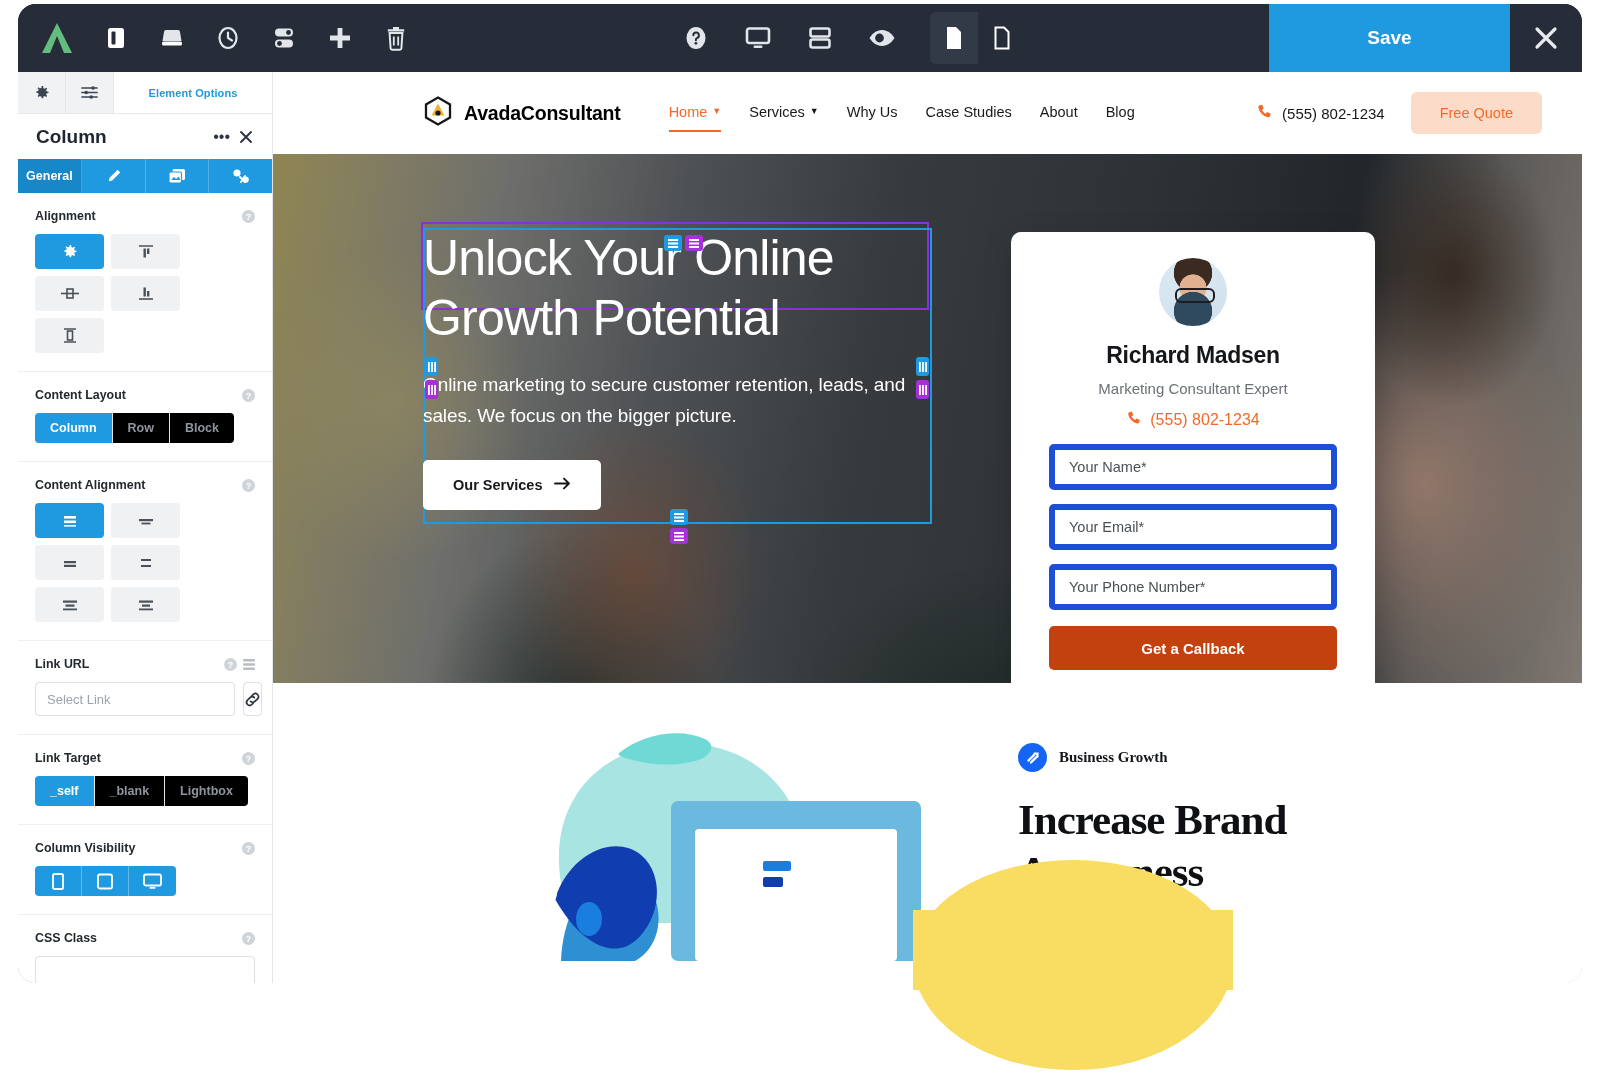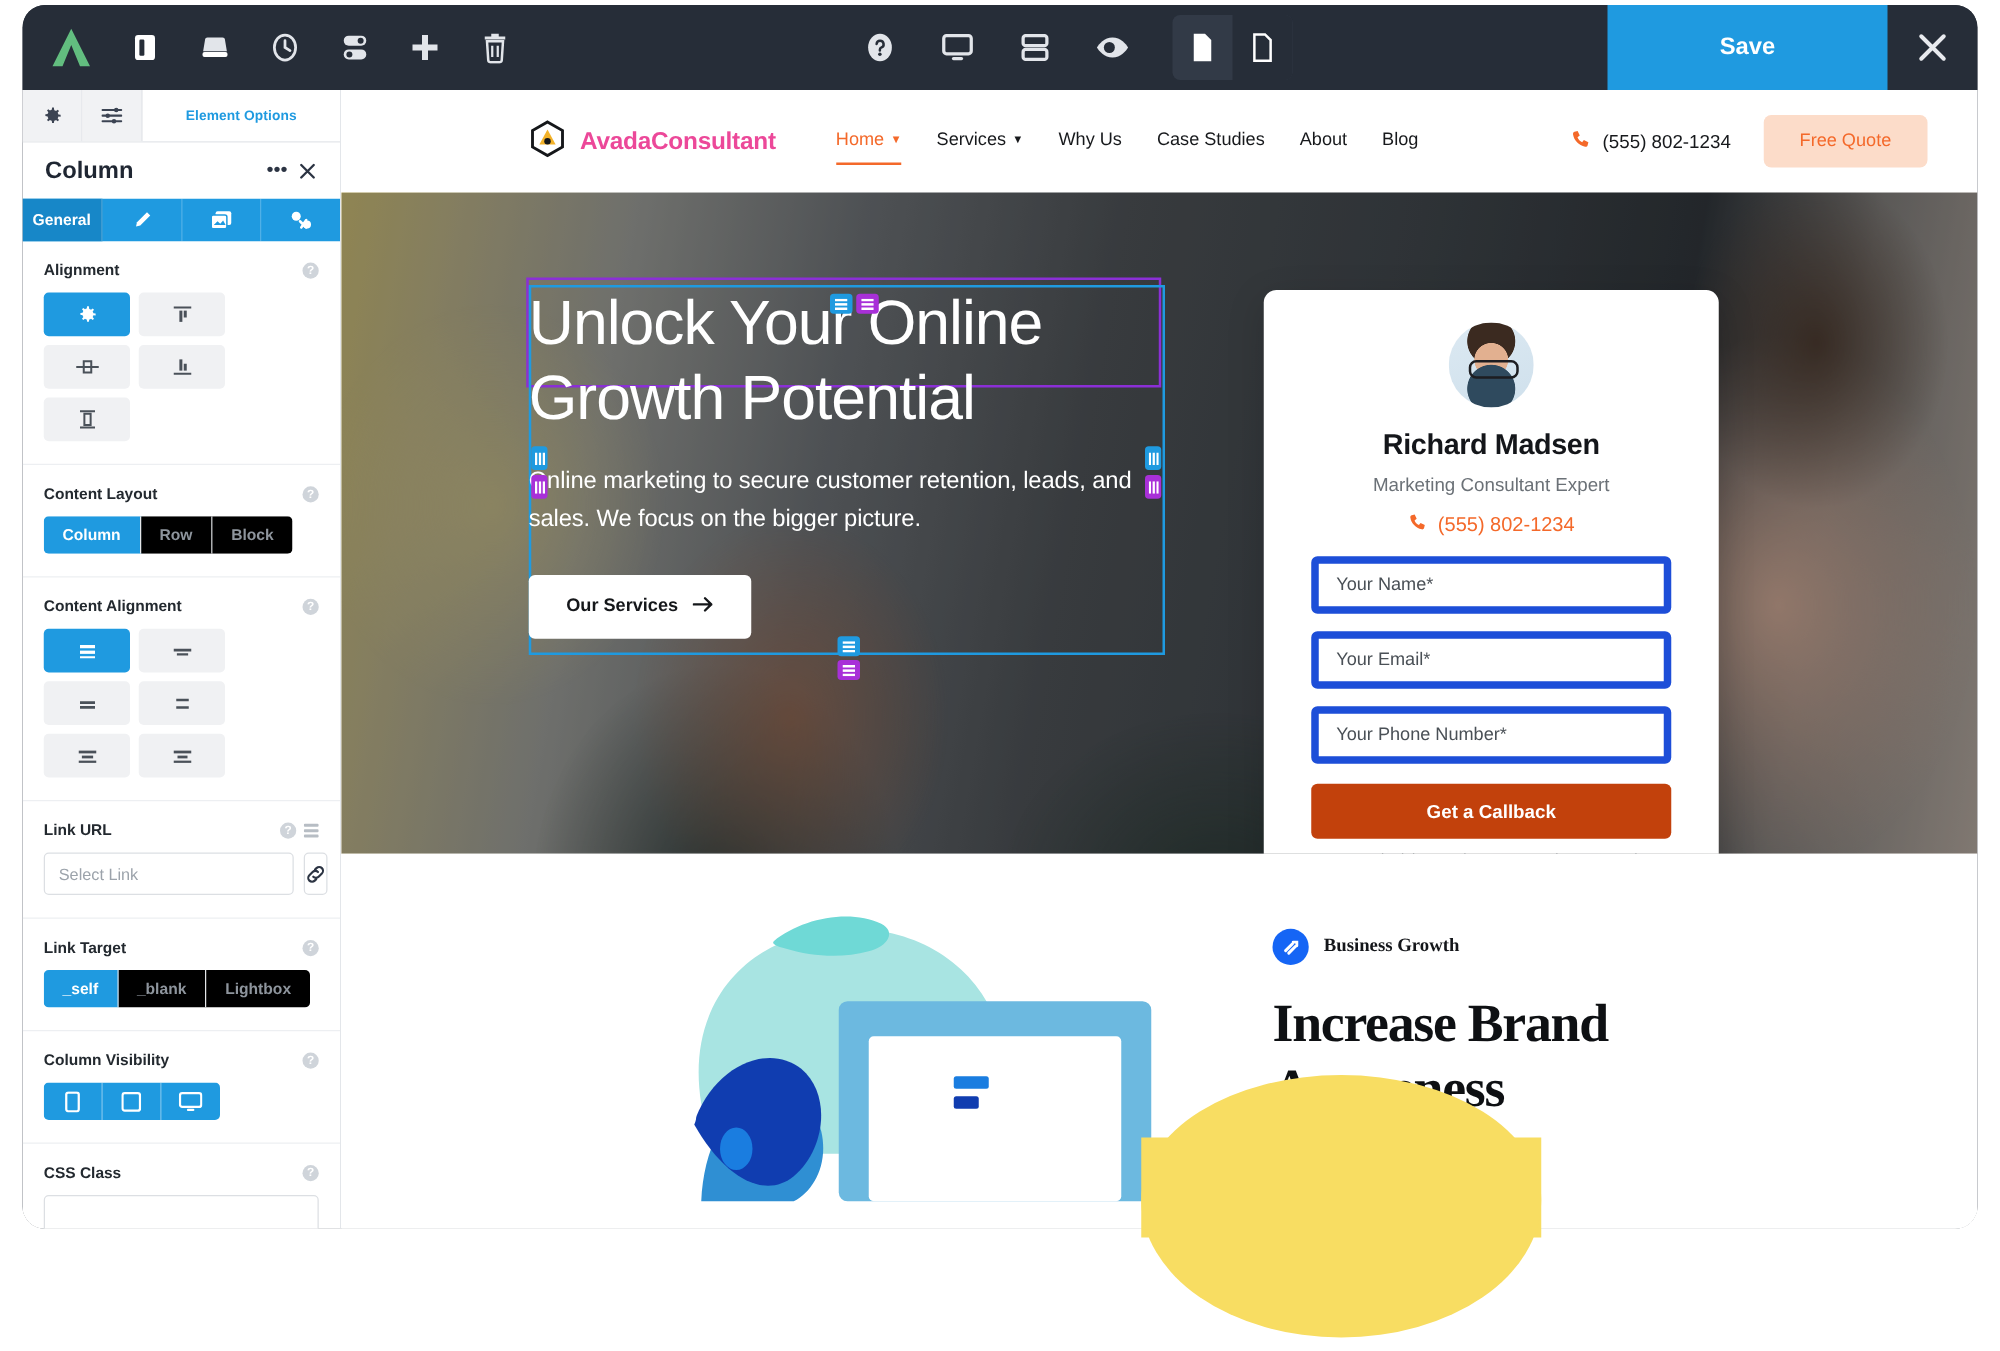--- a/index.html
+++ b/index.html
@@ -40,21 +40,21 @@
   .tb-logo { width: 62px; height: 52px; display:flex; align-items:center; justify-content:center; }
 
   .tb-pair {
     display: flex; background: #323a47; border-radius: 6px; overflow: hidden;
     margin-left: 14px; align-self: center; height: 52px;
   }
   .tb-pair .tb-btn { width: 48px; height: 52px; border-radius: 0; }
   .tb-pair .tb-btn.inactive { background: #262d38; }
 
   #save-btn {
-    width: 224px;
+    width: 241px;
     background: #1f9ae0;
     color: #fff; font-size: 19px; font-weight: bold;
     display: flex; align-items: center; justify-content: center;
     cursor: pointer;
   }
   #close-btn {
     width: 72px;
     display: flex; align-items: center; justify-content: center;
     color: #e8eaee; cursor: pointer;
   }
@@ -160,21 +160,21 @@
     width: 1309px; height: 911px;
     background: #fff; overflow: hidden;
   }
 
   
   #site-header {
     height: 82px; background: #fff; display: flex; align-items: center;
     padding: 0 40px 0 150px;
   }
   #brand { display: flex; align-items: center; gap: 11px; }
-  #brand-name { font-size: 19.5px; font-weight: bold; color: #ec4899; letter-spacing: -.2px; }
+  #brand-name { font-size: 19.5px; font-weight: bold; color: #000000; letter-spacing: -.2px; }
   #site-nav { display: flex; align-items: center; gap: 28px; margin-left: 48px; }
   .nav-item {
     font-size: 14.5px; color: #17191c; cursor: pointer;
     display: flex; align-items: center; gap: 5px; position: relative; padding-bottom: 3px;
   }
   .nav-item.active { color: #f4692a; }
   .nav-item.active::after {
     content: ""; position: absolute; left: 0; right: 0; bottom: -9px;
     height: 2px; background: #f4692a;
   }

